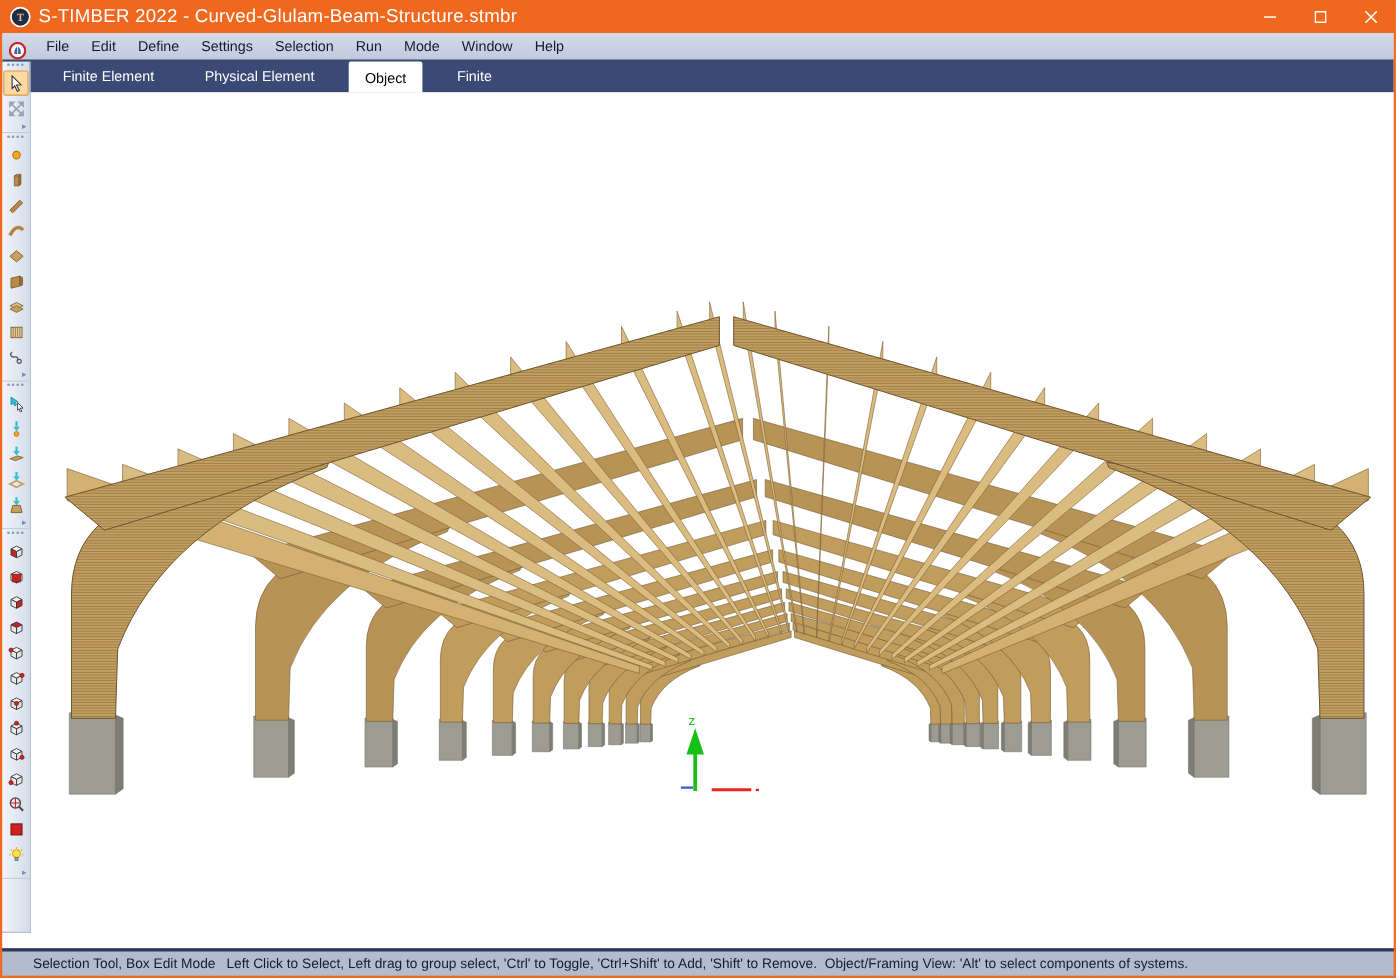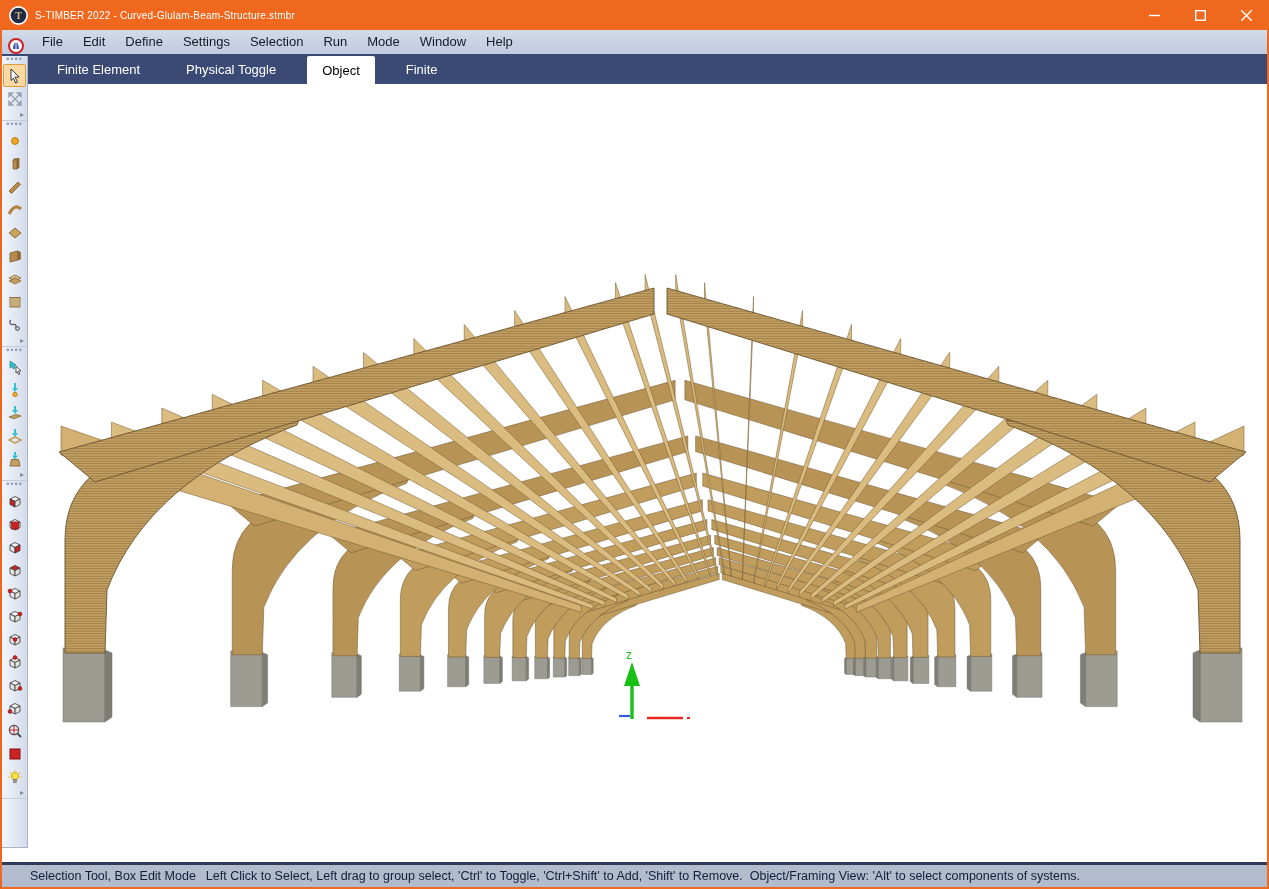--- a/index.html
+++ b/index.html
@@ -10,21 +10,21 @@
   }
   
   .frame-left  { position:absolute; left:0; top:30px; bottom:0; width:2px; background:#F0671E; z-index:50; }
   .frame-right { position:absolute; right:0; top:30px; bottom:0; width:2px; background:#F0671E; z-index:50; }
   .frame-bottom{ position:absolute; left:0; right:0; bottom:0; height:2px; background:#F0671E; z-index:50; }
 
   
   .titlebar { position:absolute; left:0; top:0; width:100%; height:30px; background:#F0671E;
               display:flex; align-items:center; color:#fff; }
   .titlebar .app-icon { width:19px; height:19px; margin-left:9px; flex:0 0 auto; }
-  .titlebar .title { font-size:10px; margin-left:7px; letter-spacing:.2px; }
+  .titlebar .title { font-size:17px; margin-left:7px; letter-spacing:.2px; }
   .win-controls { margin-left:auto; display:flex; height:100%; }
   .win-btn { width:46px; height:100%; display:flex; align-items:center; justify-content:center;
              color:#fff; font-size:14px; cursor:default; }
   .win-btn svg { display:block; }
 
   
   .menubar { position:absolute; left:2px; top:30px; width:1265px; height:24px;
              background:linear-gradient(#D3DBE9,#C1CBDE); display:flex; align-items:flex-end; }
   .menubar .menu-logo { width:16px; height:16px; margin-left:6px; flex:0 0 auto; }
   .menu-item { font-size:13px; color:#15192b; padding:0 10px; height:100%; line-height:24px; cursor:default; }
@@ -104,21 +104,21 @@
     <span class="menu-item">Settings</span>
     <span class="menu-item">Selection</span>
     <span class="menu-item">Run</span>
     <span class="menu-item">Mode</span>
     <span class="menu-item">Window</span>
     <span class="menu-item">Help</span>
   </div>
 
   <div class="tabrow">
     <div class="tab">Finite Element</div>
-    <div class="tab">Physical Toggle</div>
+    <div class="tab">Physical Element</div>
     <div class="tab active">Object</div>
     <div class="tab">Finite</div>
   </div>
 
   <div class="viewport">
     <svg id="scene" width="1240" height="778" viewBox="28 84 1240 778" preserveAspectRatio="none">
       <defs>
         <pattern id="glulam" patternUnits="userSpaceOnUse" width="8" height="5">
           <rect width="8" height="5" fill="#C4A161"></rect>
           <path d="M0,1.2 H8 M0,3.6 H8" stroke="#8F7140" stroke-width="0.7"></path>

